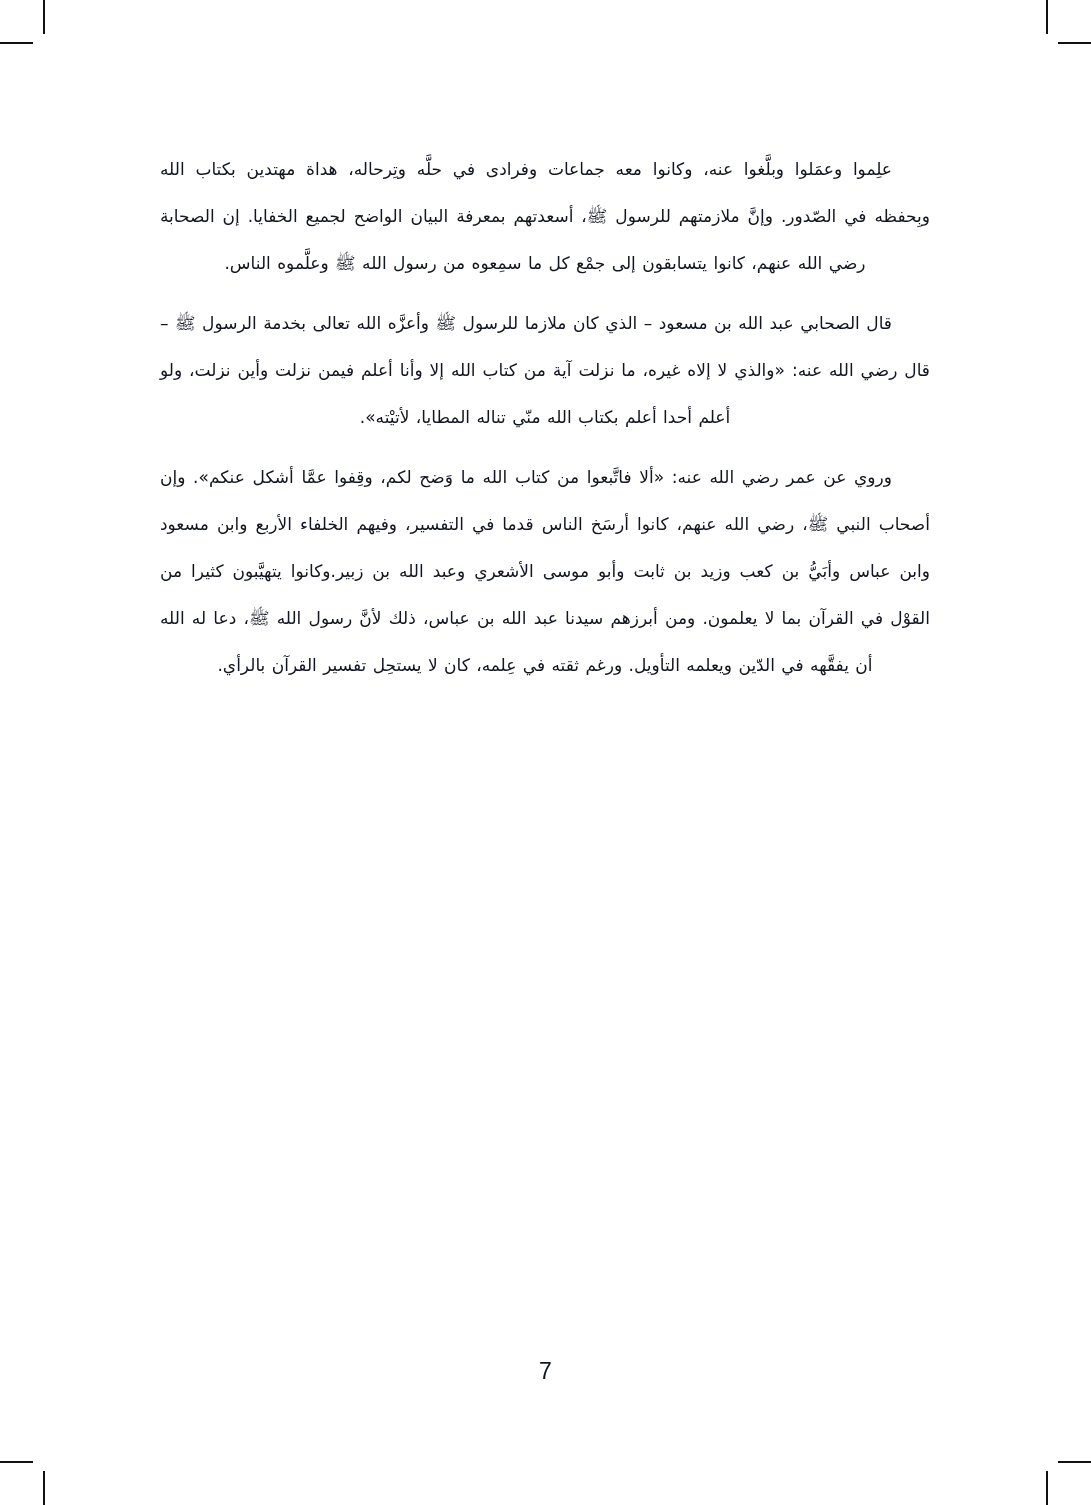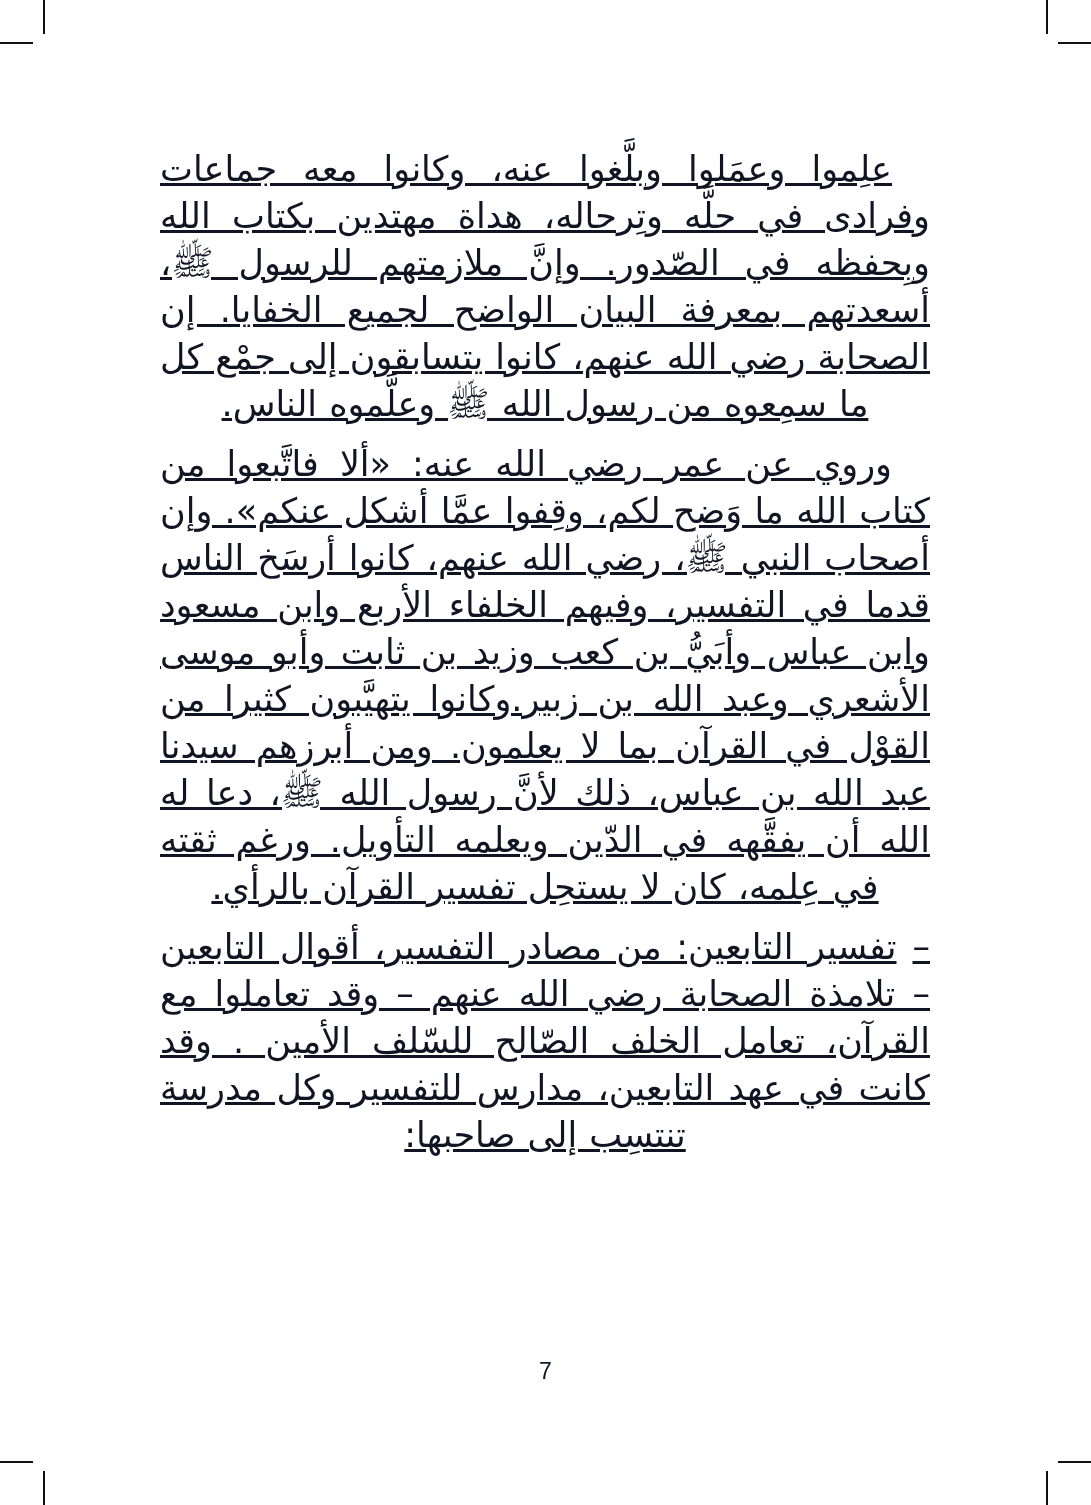--- a/index.html
+++ b/index.html
@@ -41,29 +41,28 @@
     top: 146px;
     width: 770px;
     direction: rtl;
     text-align: justify;
     text-align-last: center;
     color: #111422;
   }
 
   .para {
     margin: 0;
-    font-size: 35px;
+    font-size: 17px;
     line-height: 47px;
     letter-spacing: 0px;
     word-spacing: 1px;
     text-indent: 38px;
     text-align: justify;
     text-align-last: center;
     font-weight: 500;
-    text-decoration: underline;
   }
 
   .para + .para {
     margin-top: 13px;
   }
 
   
   .para.bulleted {
     text-indent: 0;
   }
@@ -94,23 +93,23 @@
   <div class="crop h tr-h"></div>
   <div class="crop v bl-v"></div>
   <div class="crop h bl-h"></div>
   <div class="crop v br-v"></div>
   <div class="crop h br-h"></div>
 
   <div class="text-column">
 
     <p class="para">علِموا وعمَلوا وبلَّغوا عنه، وكانوا معه جماعات وفرادى في حلَّه وتِرحاله، هداة مهتدين بكتاب الله وبِحفظه في الصّدور. وإنَّ ملازمتهم للرسول ﷺ، أسعدتهم بمعرفة البيان الواضح لجميع الخفايا. إن الصحابة رضي الله عنهم، كانوا يتسابقون إلى جمْع كل ما سمِعوه من رسول الله ﷺ وعلَّموه الناس.</p>
 
+    <p class="para">قال الصحابي عبد الله بن مسعود – الذي كان ملازما للرسول ﷺ وأعزَّه الله تعالى بخدمة الرسول ﷺ – قال رضي الله عنه: «والذي لا إلاه غيره، ما نزلت آية من كتاب الله إلا وأنا أعلم فيمن نزلت وأين نزلت، ولو أعلم أحدا أعلم بكتاب الله منّي تناله المطايا، لأتيْته».</p>
 
 
     <p class="para">وروي عن عمر رضي الله عنه: «ألا فاتَّبعوا من كتاب الله ما وَضح لكم، وقِفوا عمَّا أشكل عنكم». وإن أصحاب النبي ﷺ، رضي الله عنهم، كانوا أرسَخ الناس قدما في التفسير، وفيهم الخلفاء الأربع وابن مسعود وابن عباس وأبَيُّ بن كعب وزيد بن ثابت وأبو موسى الأشعري وعبد الله بن زبير.وكانوا يتهيَّبون كثيرا من القوْل في القرآن بما لا يعلمون. ومن أبرزهم سيدنا عبد الله بن عباس، ذلك لأنَّ رسول الله ﷺ، دعا له الله أن يفقَّهه في الدّين ويعلمه التأويل. ورغم ثقته في عِلمه، كان لا يستحِل تفسير القرآن بالرأي.</p>
 
-    <p class="para bulleted"><span class="dash">–</span><span>تفسير التابعين: من مصادر التفسير، أقوال التابعين – تلامذة الصحابة رضي الله عنهم – وقد تعاملوا مع القرآن، تعامل الخلف الصّالح للسّلف الأمين . وقد كانت في عهد التابعين، مدارس للتفسير وكل مدرسة تنتسِب إلى صاحبها:</span></p>
 
   </div>
 
   <div class="page-number">7</div>
 
 </div>
 
 </body></html>

